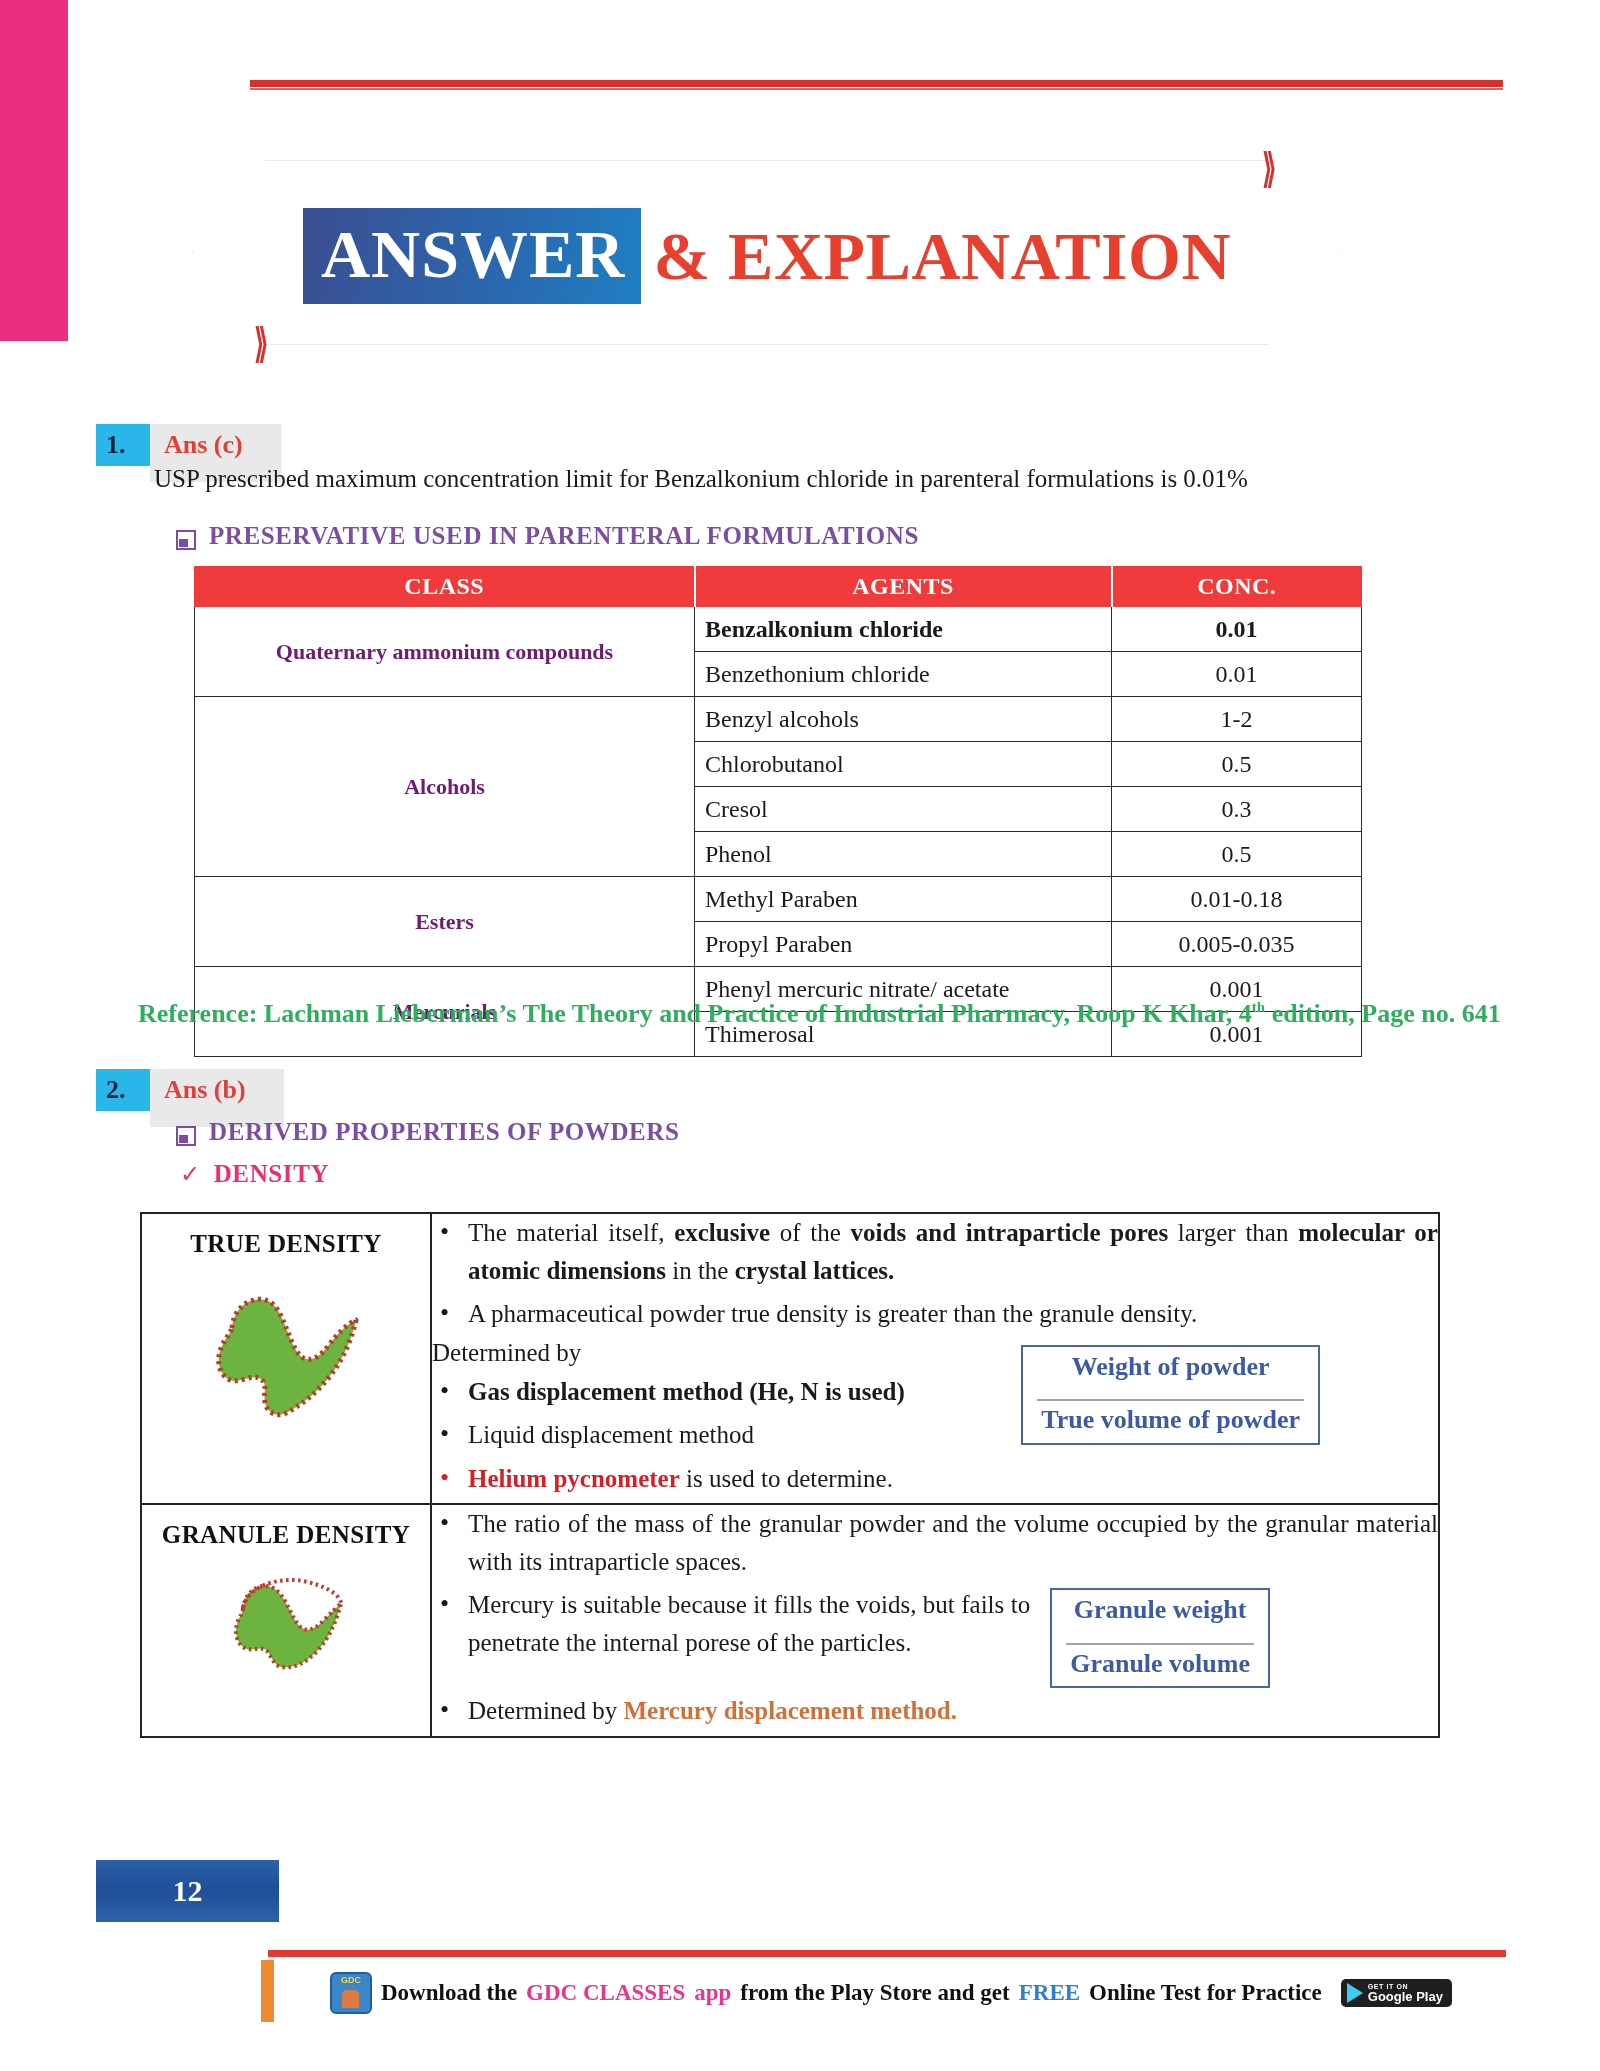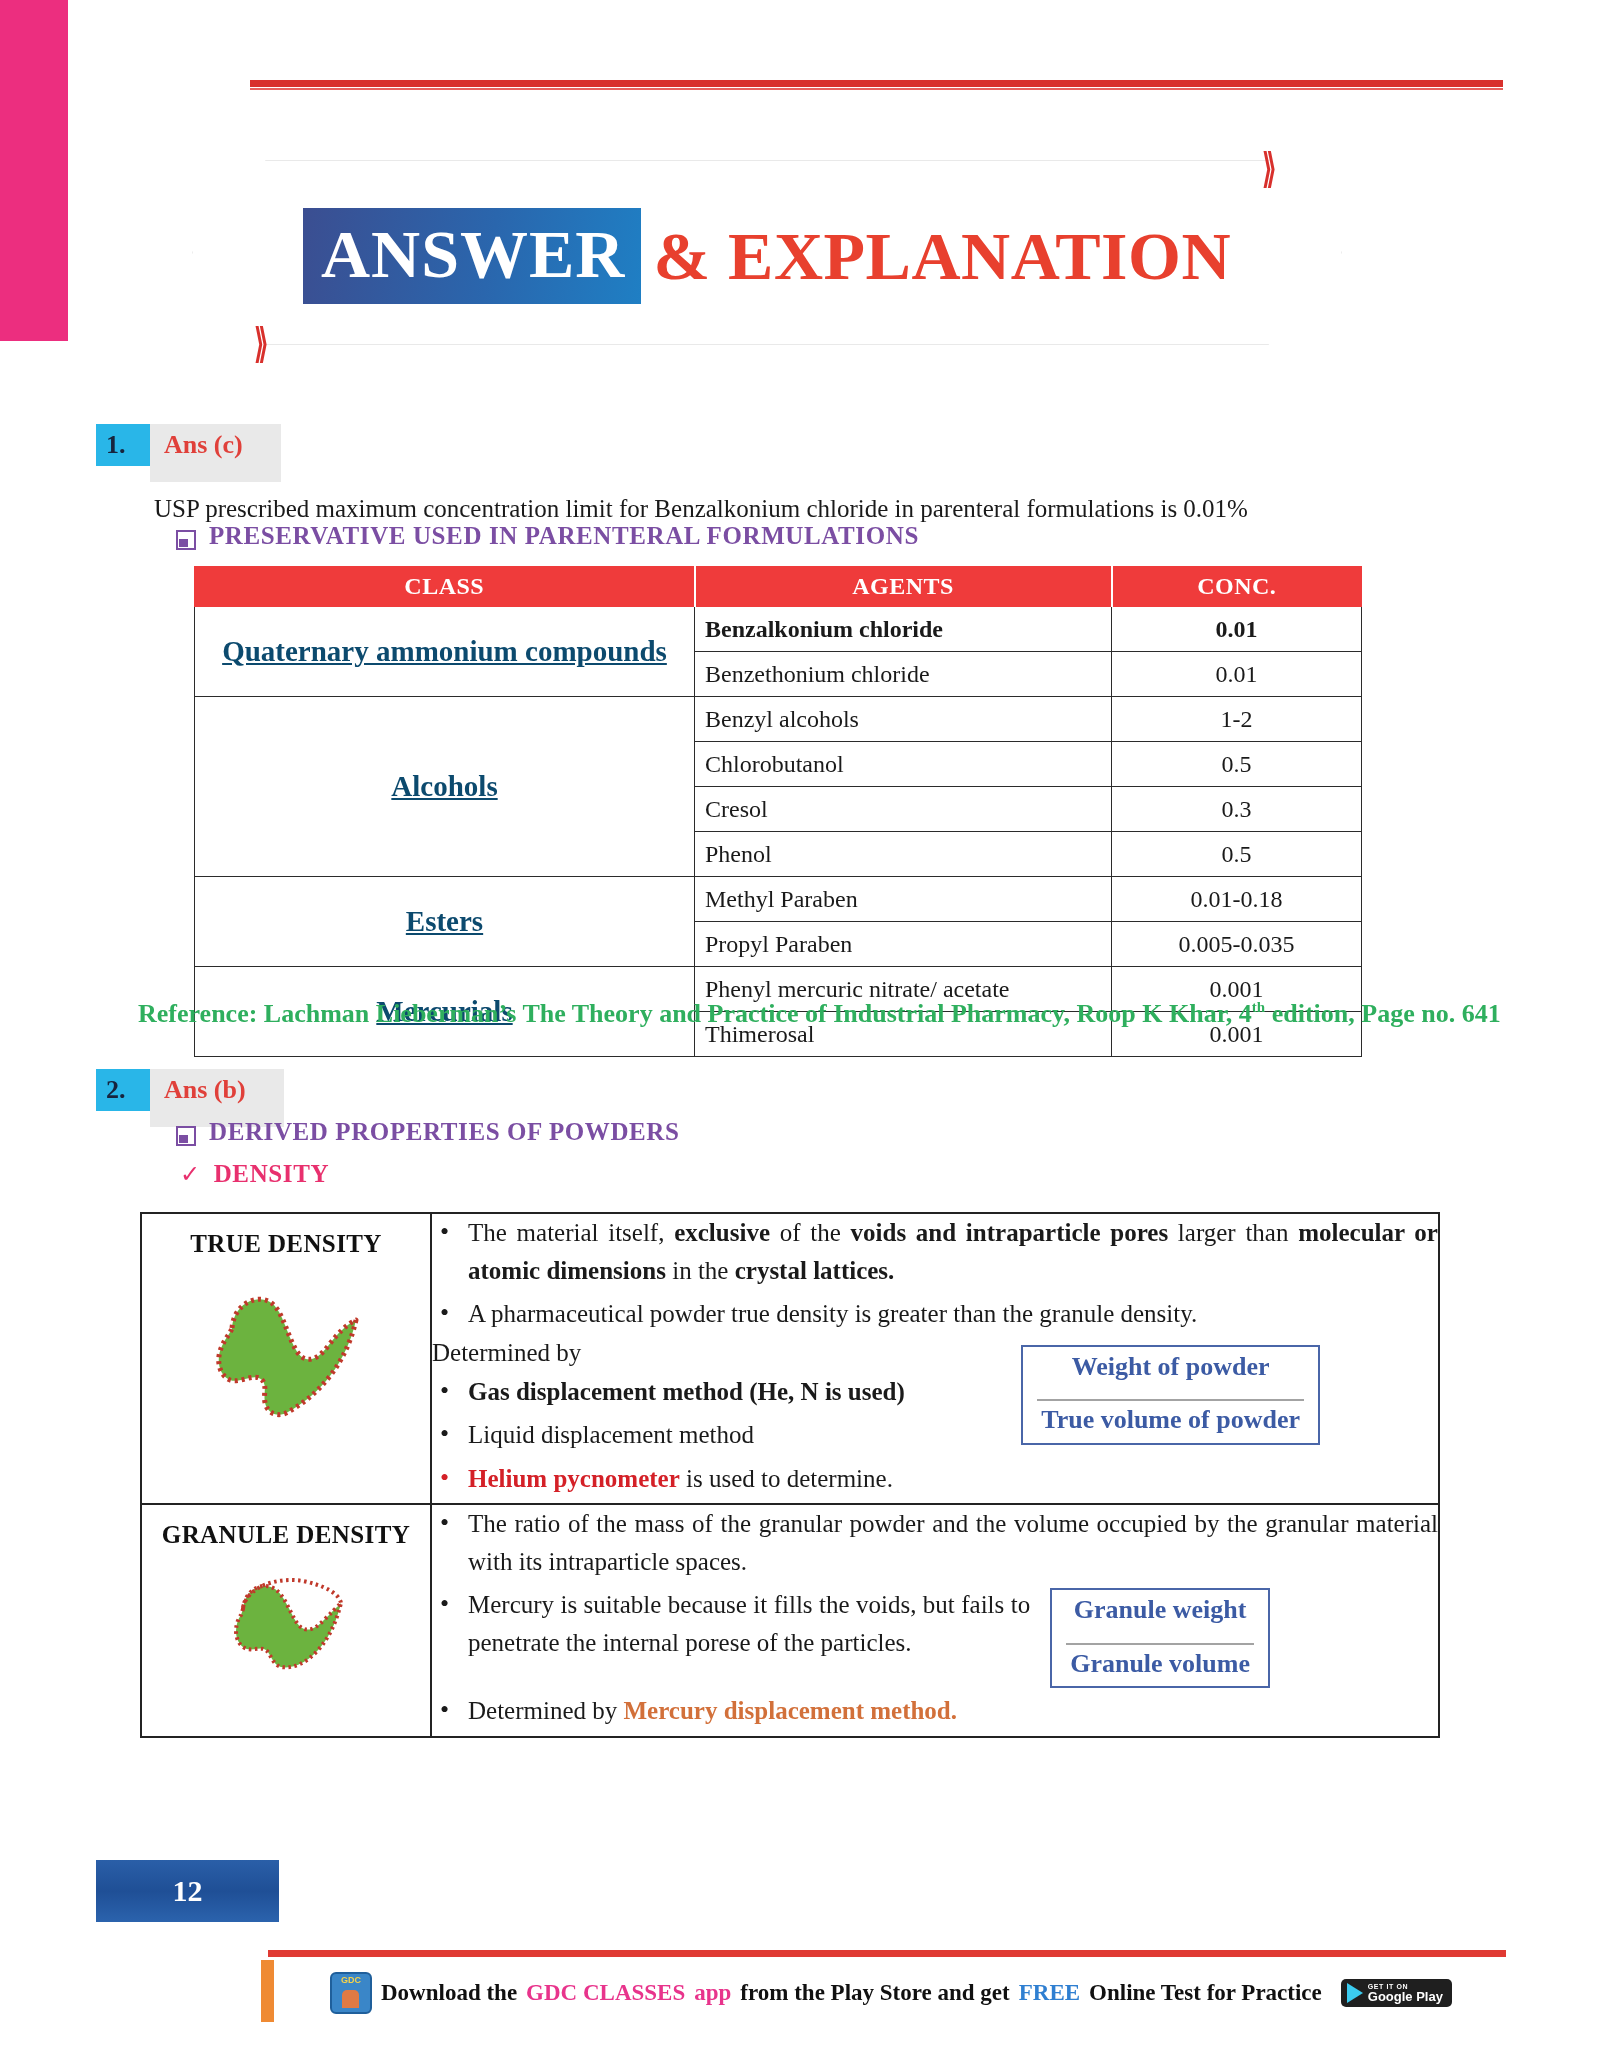--- a/index.html
+++ b/index.html
@@ -122,21 +122,21 @@
     background:#ef3b3b;color:#ffffff;font-weight:bold;font-size:24px;
     text-align:center;padding:6px 4px;border:1px solid #ef3b3b;
     letter-spacing:.5px;
   }
   .ptable th+th{border-left:2px solid #ffffff;}
   .ptable td{
     border:1px solid #2b2b2b;padding:4px 10px;color:#1a1a1a;
     vertical-align:middle;height:36px;
   }
   .ptable td.cls{
-    text-align:center;color:#0c4a6e;font-weight:bold;font-size:29px;text-decoration:underline;
+    text-align:center;color:#701a75;font-weight:bold;font-size:22px;
   }
   .ptable td.conc{text-align:center;}
   .ptable td.bold{font-weight:bold;}
   .ptable col.c1{width:500px;}
   .ptable col.c2{width:417px;}
   .ptable col.c3{width:250px;}
 
   .reference{
     position:absolute;left:138px;top:994px;width:1380px;
     color:#2faf5e;font-weight:bold;font-size:26px;line-height:1.5;
@@ -246,21 +246,21 @@
     </div>
     <span class="chev chev-tr">⟫</span>
     <span class="chev chev-bl">⟫</span>
   </div>
 
   <div class="qrow" style="left:96px;top:424px;">
     <div class="qnum">1.</div>
     <div class="qans">Ans (c)</div>
   </div>
 
-  <div class="body-text" style="left:154px;top:462px;width:1340px;margin-top:30px;">USP prescribed maximum concentration limit for Benzalkonium chloride in parenteral formulations is 0.01%</div>
+  <div class="body-text" style="left:154px;top:462px;width:1340px;">USP prescribed maximum concentration limit for Benzalkonium chloride in parenteral formulations is 0.01%</div>
 
   <div class="subhead purple" style="left:156px;top:522px;">
     <span class="box-glyph"></span>
     <span>PRESERVATIVE USED IN PARENTERAL FORMULATIONS</span>
   </div>
 
   <table class="ptable">
     <colgroup>
         <col class="c1">
         <col class="c2">

